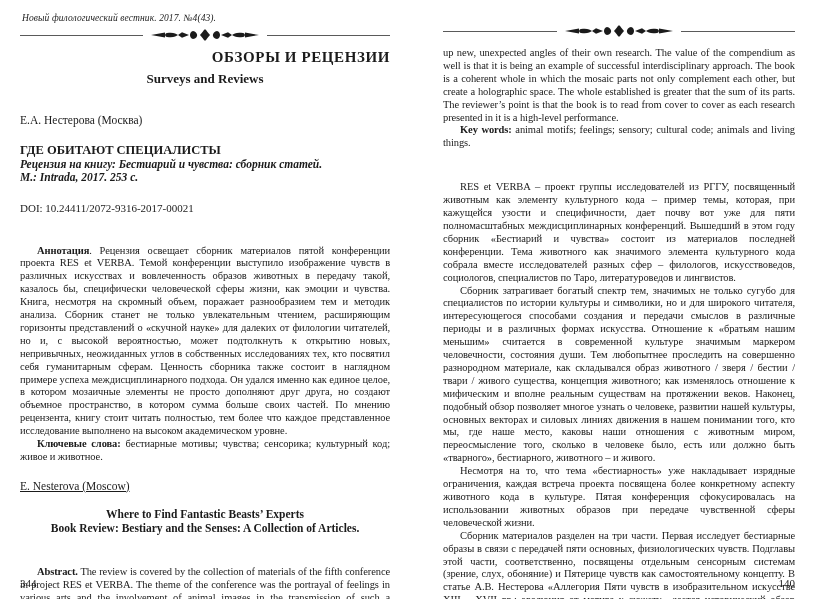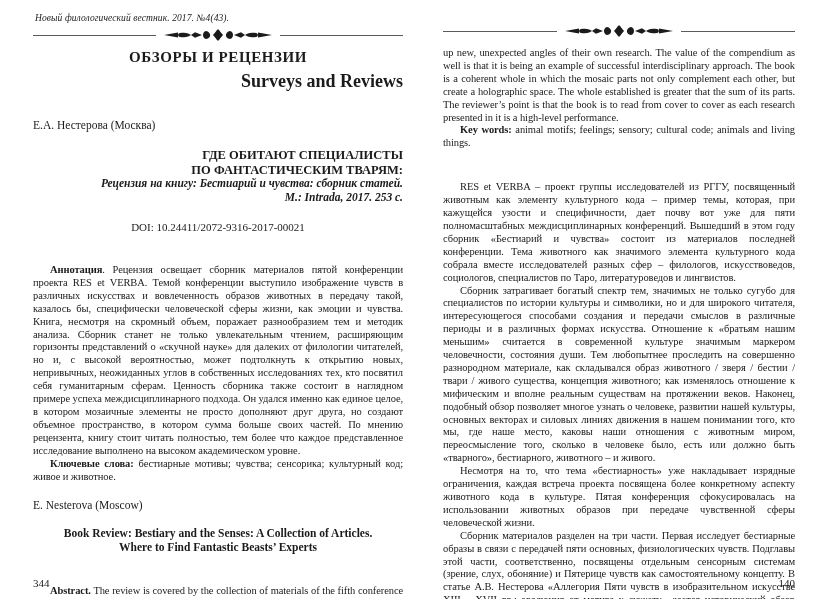--- a/index.html
+++ b/index.html
@@ -2,44 +2,44 @@
 <html lang="ru"><head>
 <meta charset="utf-8">
 <style>
   html,body{margin:0;padding:0;}
   body{
     width:820px;height:609px;position:relative;background:#ffffff;
     font-family:"Liberation Serif","DejaVu Serif",serif;
     color:#1b1b1b;overflow:hidden;
   }
   .page{position:absolute;top:10px;height:589px;overflow:hidden;}
-  .page-left{left:33px;width:370px;}
+  .page-left{left:20px;width:370px;}
   .page-right{left:443px;width:352px;}
 
   .running-head{
     font-style:italic;font-size:9.5px;line-height:12px;margin:2px 0 5px 2px;
     letter-spacing:.1px;
   }
   .ornament-row{display:flex;align-items:center;margin:0 0 8px 0;height:12px;}
   .page-right .ornament-row{margin-top:15px;margin-bottom:10px;}
   .rule{flex:1;height:1px;background:#5a5a5a;}
   .ornament{flex:0 0 auto;margin:0 6px;display:block;}
 
   .section-title-ru{
-    font-size:15px;font-weight:bold;text-align:center;margin:6px 0 0 0;
+    font-size:15px;font-weight:bold;text-align:right;margin:6px 0 0 0;
     letter-spacing:.6px;
   }
   .section-title-en{
-    font-size:18px;font-weight:bold;text-align:right;margin:5px 0 0 0;
+    font-size:13px;font-weight:bold;text-align:center;margin:5px 0 0 0;
   }
   .author{font-size:11.5px;margin:27px 0 0 0;}
-  .title-block{margin:17px 0 0 0;text-align:right;}
+  .title-block{margin:17px 0 0 0;text-align:left;}
   .title-line{font-size:12.5px;font-weight:bold;line-height:14.5px;}
   .subtitle-line{font-size:11.5px;font-weight:bold;font-style:italic;line-height:13.5px;}
-  .doi{font-size:11px;text-align:center;margin:17px 0 0 0;}
+  .doi{font-size:11px;text-align:left;margin:17px 0 0 0;}
 
   .body-text{
     font-size:10.5px;line-height:12.9px;text-align:justify;margin:0;
     letter-spacing:-0.1px;
   }
   .indent{text-indent:17px;}
   .mt{margin-top:31px;}
   .title-en-block{margin:15px 0 0 0;text-align:center;}
   .title-en-line{font-size:11.5px;font-weight:bold;line-height:14px;}
 
@@ -76,36 +76,35 @@
     <div class="rule"></div>
   </div>
 
   <h1 class="section-title-ru">ОБЗОРЫ И РЕЦЕНЗИИ</h1>
   <h2 class="section-title-en">Surveys and Reviews</h2>
 
   <p class="author">Е.А. Нестерова (Москва)</p>
 
   <div class="title-block">
     <div class="title-line">ГДЕ ОБИТАЮТ СПЕЦИАЛИСТЫ</div>
-    <div class="title-line">ПО ФАНТАСТИЧЕСКИМ ТВАРЯМ:</div>
     <div class="subtitle-line">Рецензия на книгу: Бестиарий и чувства: сборник статей.</div>
     <div class="subtitle-line">М.: Intrada, 2017. 253 с.</div>
   </div>
 
   <p class="doi">DOI: 10.24411/2072-9316-2017-00021</p>
 
   <p class="body-text indent mt"><b>Аннотация</b><span>. Рецензия освещает сборник материалов пятой конференции проекта RES et VERBA. Темой конференции выступило изображение чувств в различных искусствах и вовлеченность образов животных в передачу такой, казалось бы, специфически человеческой сферы жизни, как эмоции и чувства. Книга, несмотря на скромный объем, поражает разнообразием тем и методик анализа. Сборник станет не только увлекательным чтением, расширяющим горизонты представлений о «скучной науке» для далеких от филологии читателей, но и, с высокой вероятностью, может подтолкнуть к открытию новых, непривычных, неожиданных углов в собственных исследованиях тех, кто посвятил себя гуманитарным сферам. Ценность сборника также состоит в наглядном примере успеха междисциплинарного подхода. Он удался именно как единое целое, в котором мозаичные элементы не просто дополняют друг друга, но создают объемное пространство, в котором сумма больше своих частей. По мнению рецензента, книгу стоит читать полностью, тем более что каждое представленное исследование выполнено на высоком академическом уровне.</span></p>
 
   <p class="body-text indent"><b>Ключевые слова:</b><span> бестиарные мотивы; чувства; сенсорика; культурный код; живое и животное.</span></p>
 
-  <p class="author" style="margin-top:16px;">E. Nesterova (Moscow)</p>
+  <p class="author" style="margin-top:16px;text-decoration:underline;">E. Nesterova (Moscow)</p>
 
   <div class="title-en-block">
+    <div class="title-en-line">Where to Find Fantastic Beasts’ Experts</div>
     <div class="title-en-line">Book Review: Bestiary and the Senses: A Collection of Articles.</div>
-    <div class="title-en-line">Where to Find Fantastic Beasts’ Experts</div>
   </div>
 
   <p class="body-text indent mt"><b>Abstract.</b><span> The review is covered by the collection of materials of the fifth conference in project RES et VERBA. The theme of the conference was the portrayal of feelings in various arts and the involvement of animal images in the transmission of such a seemingly specific human sphere of life as emotions and feelings. The book despite its relatively humble volume strikes with the diversity of topics and approaches used for analysis. The compilation can serve not only as a fascinating reading that scales the beliefs of “the boring academic stuff”. It is very likely to inspire the academics to open</span></p>
 
   <div class="pagenum pagenum-left">344</div>
 </div>
 
 <div class="page page-right">
 
   <div class="ornament-row">

